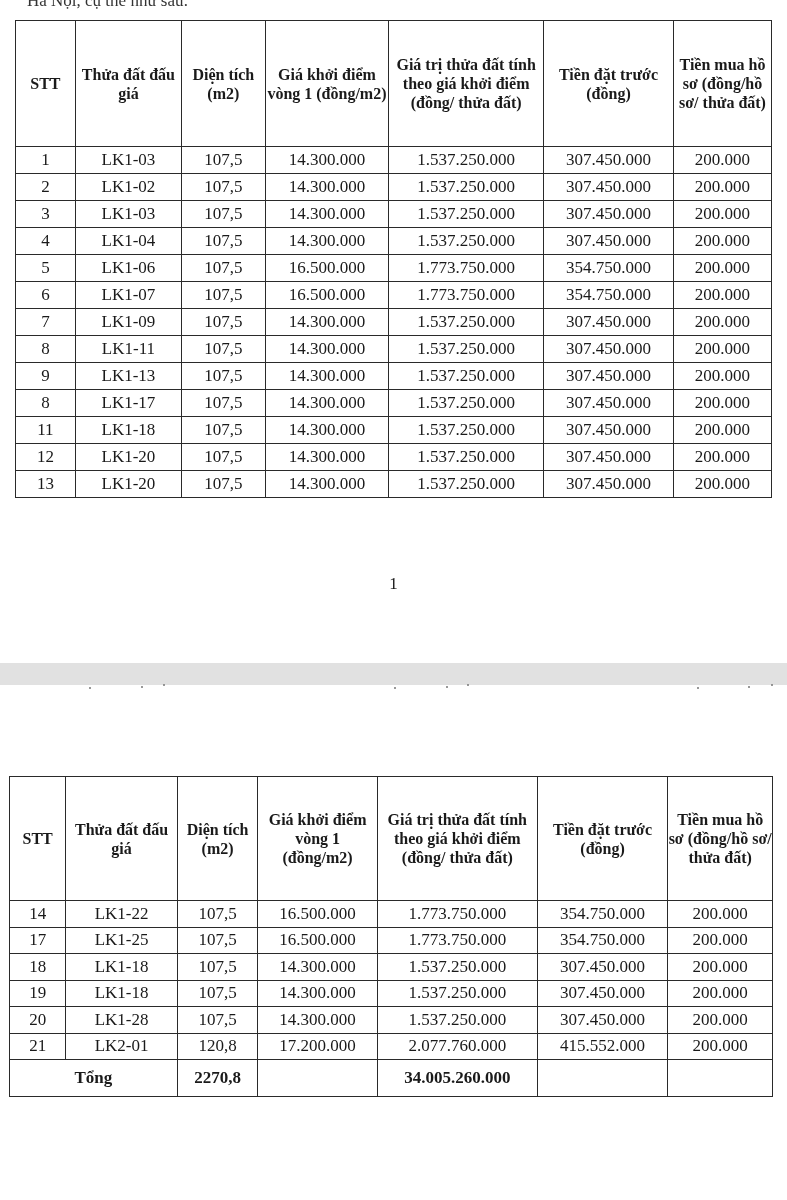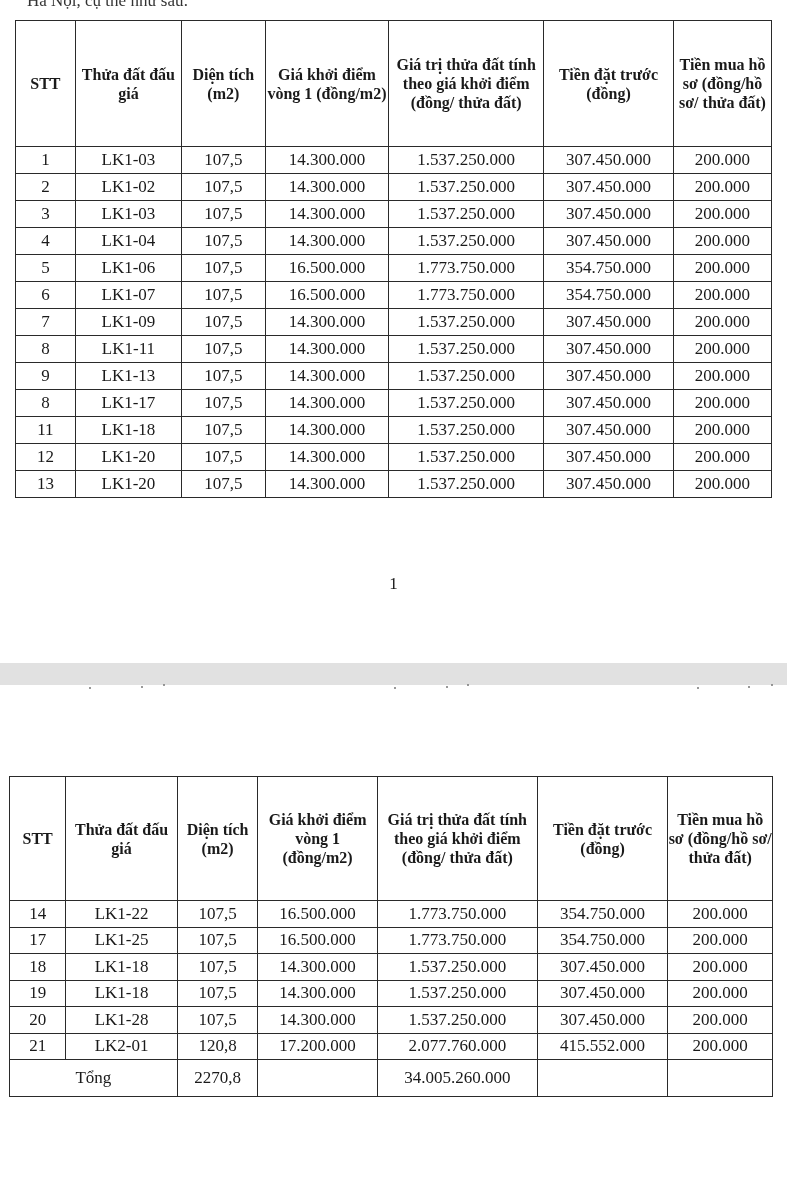--- a/index.html
+++ b/index.html
@@ -13,21 +13,21 @@
 
   table { position: absolute; border-collapse: collapse; table-layout: fixed; font-size: 17px; }
   td, th { border: 1.5px solid #2a2a2a; text-align: center; vertical-align: middle; padding: 0; }
   th { font-weight: bold; line-height: 19px; font-size: 16px; }
   td { height: 26px; line-height: 24px; }
   .t1 { left: 15px; top: 20px; width: 757px; }
   .t2 { left: 9px; top: 776px; width: 764px; }
   .t1 th { height: 125px; }
   .t2 th { height: 123px; }
   .t2 td { height: 25.5px; }
-  .total td { height: 36px; font-weight: normal; }
+  .total td { height: 36px; font-weight: bold; }
 </style>
 </head>
 <body>
 
 <div class="page-text">Hà Nội, cụ thể như sau:</div>
 
 <table class="t1">
   <colgroup>
     <col style="width:58px">
       <col style="width:103px">

